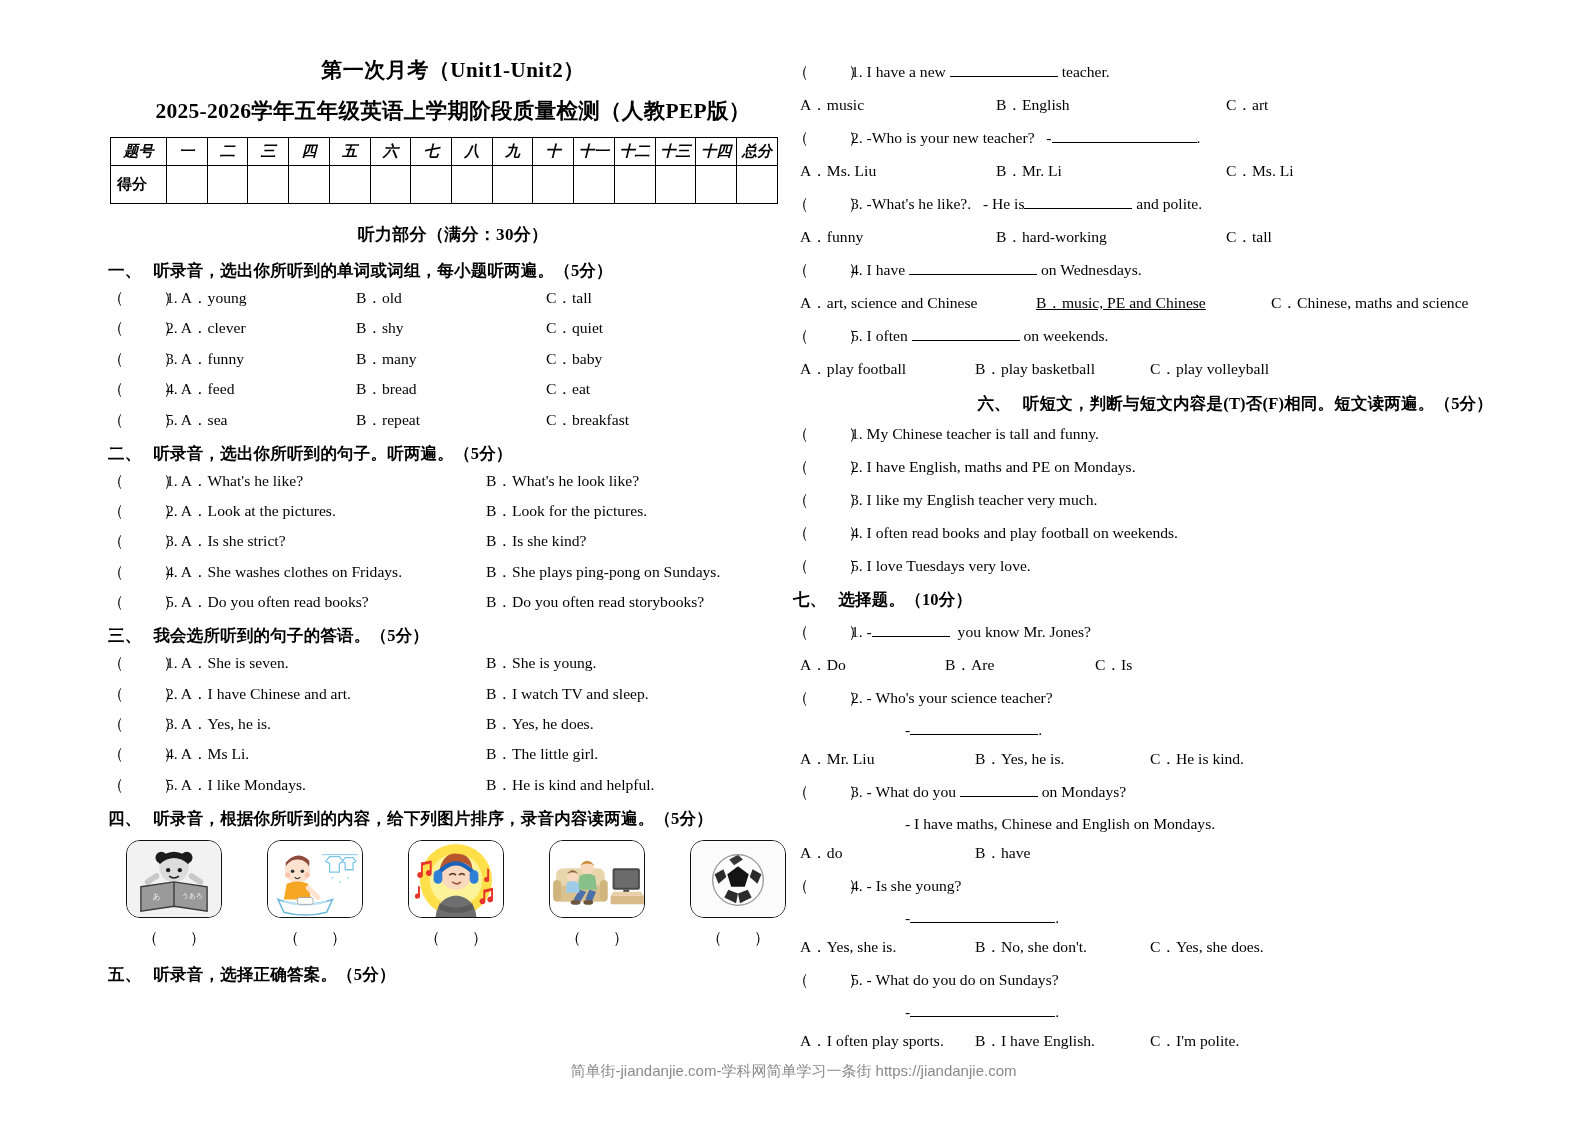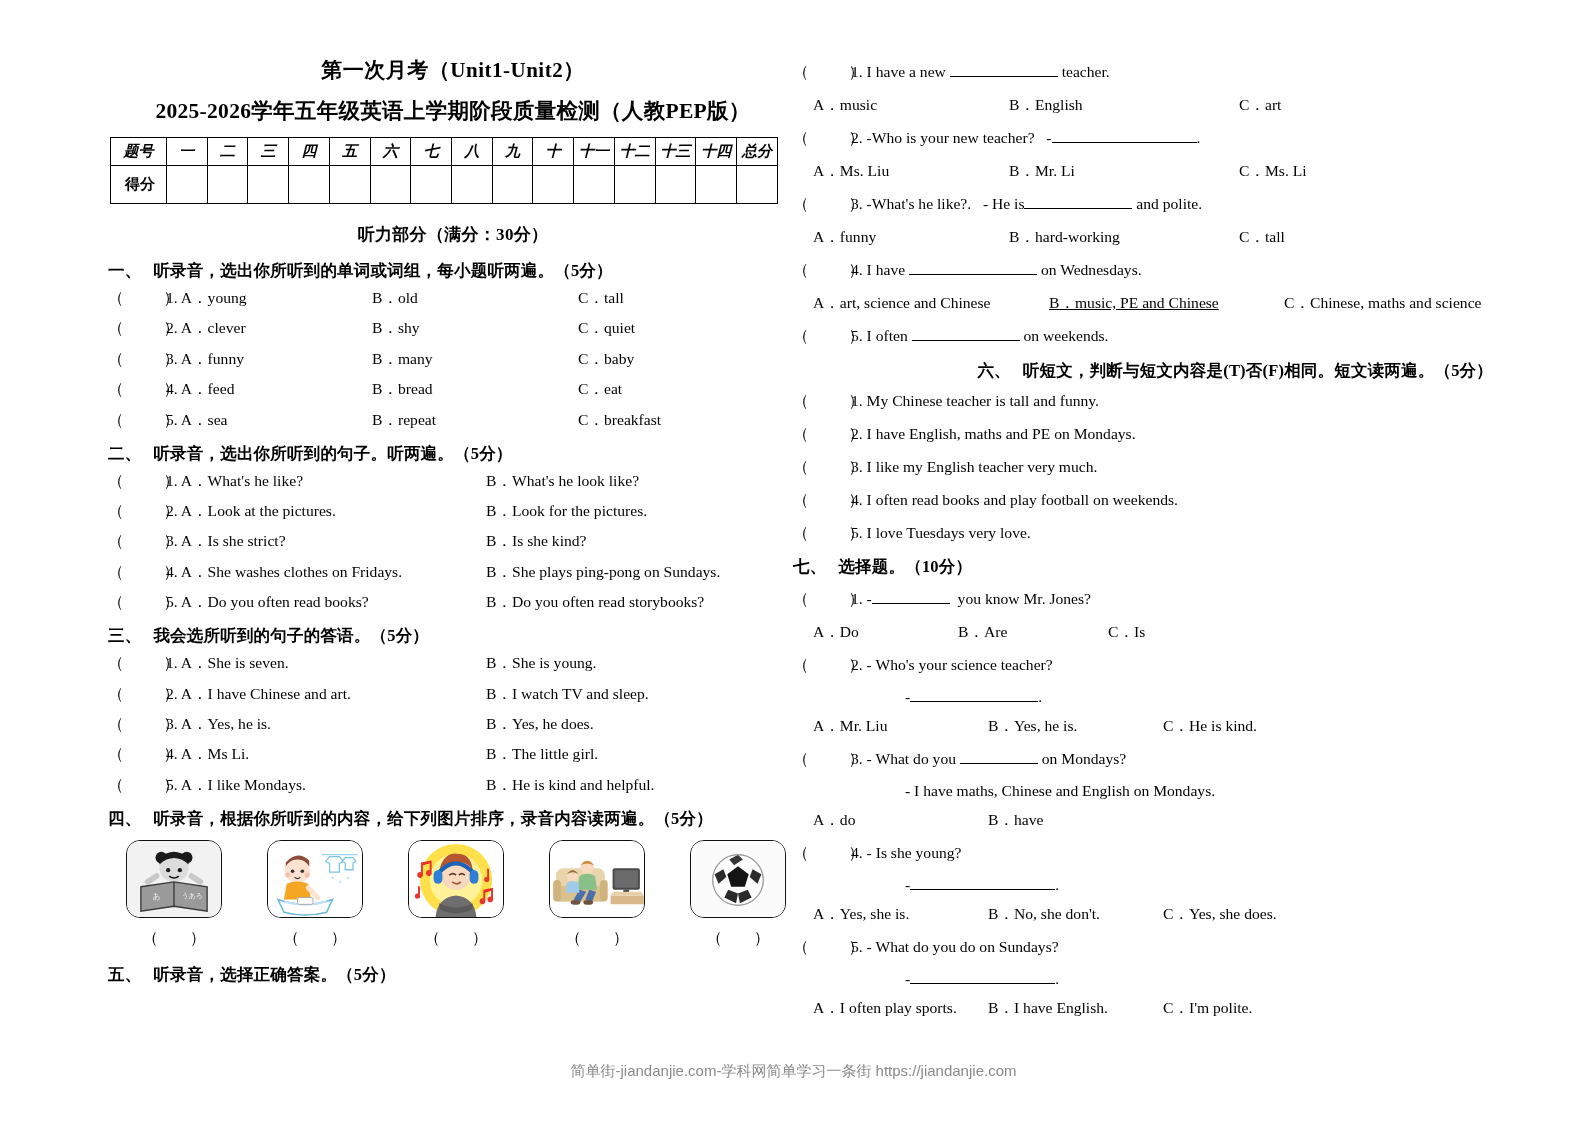--- a/index.html
+++ b/index.html
@@ -53,21 +53,21 @@
   table.score td {
     border: 1px solid #000;
     text-align: center;
     font-size: 15px;
     font-weight: bold;
     font-family: "Liberation Sans", "DejaVu Sans", sans-serif;
   }
   table.score tr.r1 td { height: 28px; font-style: italic; }
   table.score tr.r2 td { height: 38px; }
   table.score td.lbl { width: 56px; }
-  table.score tr.r2 td.lbl { text-align: left; padding-left: 14px; }
+  table.score tr.r2 td.lbl { text-align: left; padding-left: 6px; }
 
   
   .part-title {
     text-align: center;
     font-size: 17px;
     font-weight: bold;
     margin: 19px 0 12px 0;
     letter-spacing: .3px;
   }
   .sec-head {
@@ -88,42 +88,42 @@
   }
   .paren {
     display: inline-block;
     width: 58px;
     flex: 0 0 58px;
     letter-spacing: 0;
   }
   .paren .open { margin-right: 40px; }
 
   
-  .opt3 { display: flex; width: 100%; gap: 16px; }
+  .opt3 { display: flex; width: 100%; }
   .opt3 .o { white-space: nowrap; }
   .opt3 .oa { flex: 0 0 190px; }
   .opt3 .ob { flex: 0 0 190px; }
   .opt3 .oc { flex: 1 1 auto; }
 
   
   .opt2 { display: flex; width: 100%; }
   .opt2 .oa { flex: 0 0 320px; white-space: nowrap; }
   .opt2 .ob { flex: 1 1 auto; white-space: nowrap; }
 
   
   .stem {
     display: flex;
     align-items: baseline;
     font-size: 15.6px;
     margin: 0 0 12px 0;
   }
   .choices {
     display: flex;
     font-size: 15.6px;
-    margin: 0 0 12px 16px;
+    margin: 0 0 12px 3px;
     padding-left: 4px;
   }
   .choices .c { white-space: nowrap; }
   .choices.w3 .c1 { flex: 0 0 196px; }
   .choices.w3 .c2 { flex: 0 0 230px; }
   .choices.w3 .c3 { flex: 1 1 auto; }
   .choices.wide .c1 { flex: 0 0 236px; }
   .choices.wide .c2 { flex: 0 0 235px; text-decoration: underline; }
   .choices.wide .c3 { flex: 1 1 auto; }
   .choices.narrow .c1 { flex: 0 0 145px; }
@@ -556,20 +556,25 @@
     <div class="choices wide">
       <span class="c c1">A．art, science and Chinese</span>
       <span class="c c2">B．music, PE and Chinese</span>
       <span class="c c3">C．Chinese, maths and science</span>
     </div>
 
     <div class="stem">
       <span class="paren"><span class="open">（</span>）</span>
       <span><span>5.</span> <span>I often</span> <span class="ul m"></span> <span>on weekends.</span></span>
     </div>
+    <div class="choices med">
+      <span class="c c1">A．play football</span>
+      <span class="c c2">B．play basketball</span>
+      <span class="c c3">C．play volleyball</span>
+    </div>
 
     <div class="sec-head" style="margin:13px 0 9px 0;text-align:right;">
       <span class="num">六、</span><span>听短文，判断与短文内容是(T)否(F)相同。短文读两遍。（5分）</span>
     </div>
 
     <div class="tf">
       <span class="paren"><span class="open">（</span>）</span>
       <span><span>1.</span> <span>My Chinese teacher is tall and funny.</span></span>
     </div>
     <div class="tf">

